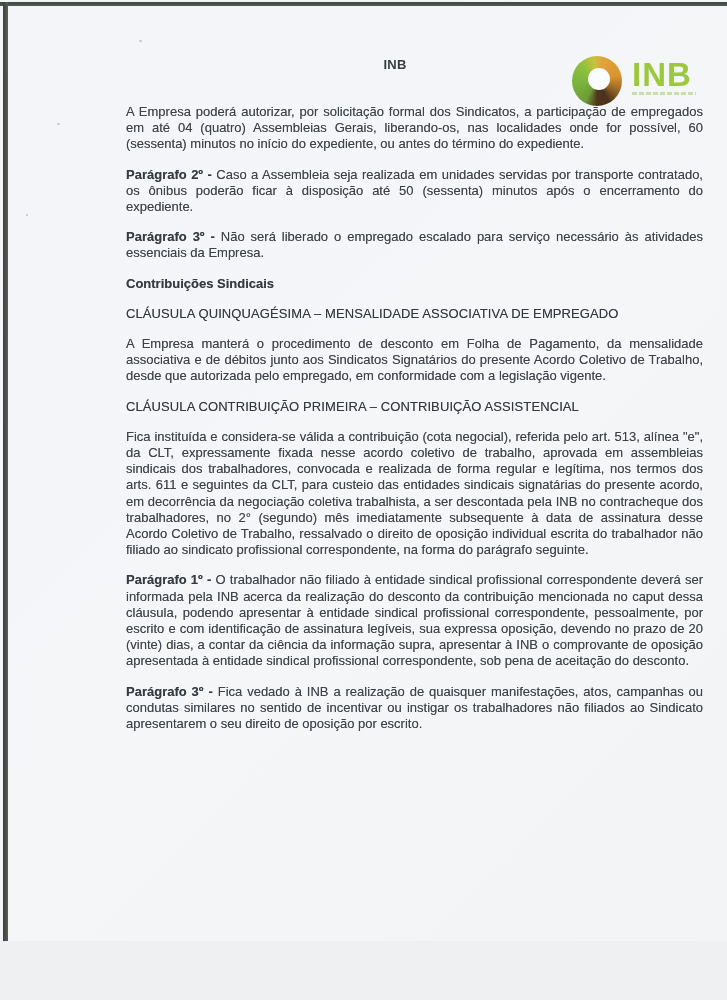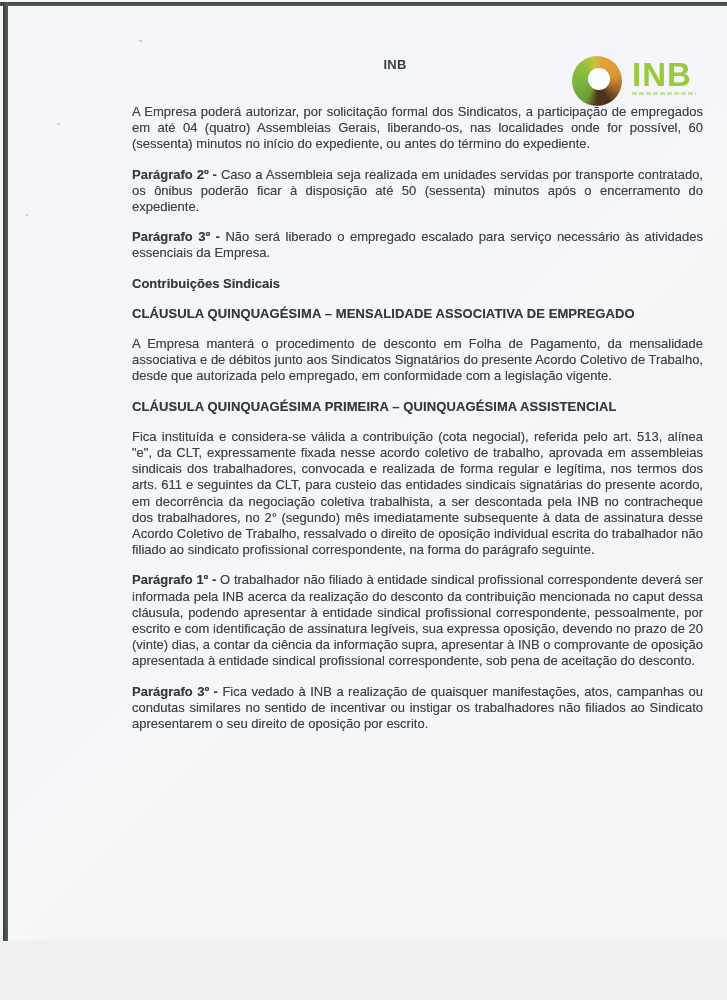--- a/index.html
+++ b/index.html
@@ -59,28 +59,28 @@
     margin-top: 4px; width: 64px; height: 3px; opacity: .75;
     background: repeating-linear-gradient(90deg, #b9d98c 0 5px, rgba(0,0,0,0) 5px 7px);
   }
 
   
   .content {
     position: absolute; top: 104px; left: 122px; width: 581px;
     font-size: 13px; line-height: 16.2px;
     text-shadow: 0 0 .4px rgba(62,67,74,.55);
   }
-  .content p { margin: 0 0 14px 10px; text-align: justify; }
+  .content p { margin: 0 0 14px 4px; text-align: justify; }
   .content p strong { color: #363b41; }
   .section-heading {
     text-align: center; font-weight: bold; color: #363b41;
     margin-right: 34px;
   }
   .clause-heading {
-    text-align: right; font-weight: bold; color: #343940;
+    text-align: right; font-weight: normal; color: #343940;
     letter-spacing: .1px;
   }
 
   
   .doc-footer {
     position: absolute; top: 932px; left: 122px; width: 546px;
     font-size: 12.5px; color: #303740;
     text-shadow: 0 0 .4px rgba(48,55,64,.5);
     margin-top: 12px;
   }
@@ -123,21 +123,21 @@
       <strong>Parágrafo 3º -</strong>
       <span>Não será liberado o empregado escalado para serviço necessário às atividades essenciais da Empresa.</span>
     </p>
 
     <p class="section-heading">Contribuições Sindicais</p>
 
     <p class="clause-heading">CLÁUSULA QUINQUAGÉSIMA – MENSALIDADE ASSOCIATIVA DE EMPREGADO</p>
 
     <p>A Empresa manterá o procedimento de desconto em Folha de Pagamento, da mensalidade associativa e de débitos junto aos Sindicatos Signatários do presente Acordo Coletivo de Trabalho, desde que autorizada pelo empregado, em conformidade com a legislação vigente.</p>
 
-    <p class="clause-heading">CLÁUSULA QUINQUAGÉSIMA PRIMEIRA – QUINQUAGÉSIMA ASSISTENCIAL</p>
+    <p class="clause-heading">CLÁUSULA CONTRIBUIÇÃO PRIMEIRA – CONTRIBUIÇÃO ASSISTENCIAL</p>
 
     <p>Fica instituída e considera-se válida a contribuição (cota negocial), referida pelo art. 513, alínea "e", da CLT, expressamente fixada nesse acordo coletivo de trabalho, aprovada em assembleias sindicais dos trabalhadores, convocada e realizada de forma regular e legítima, nos termos dos arts. 611 e seguintes da CLT, para custeio das entidades sindicais signatárias do presente acordo, em decorrência da negociação coletiva trabalhista, a ser descontada pela INB no contracheque dos trabalhadores, no 2° (segundo) mês imediatamente subsequente à data de assinatura desse Acordo Coletivo de Trabalho, ressalvado o direito de oposição individual escrita do trabalhador não filiado ao sindicato profissional correspondente, na forma do parágrafo seguinte.</p>
 
     <p>
       <strong>Parágrafo 1º -</strong>
       <span>O trabalhador não filiado à entidade sindical profissional correspondente deverá ser informada pela INB acerca da realização do desconto da contribuição mencionada no caput dessa cláusula, podendo apresentar à entidade sindical profissional correspondente, pessoalmente, por escrito e com identificação de assinatura legíveis, sua expressa oposição, devendo no prazo de 20 (vinte) dias, a contar da ciência da informação supra, apresentar à INB o comprovante de oposição apresentada à entidade sindical profissional correspondente, sob pena de aceitação do desconto.</span>
     </p>
 
 
     <p>

